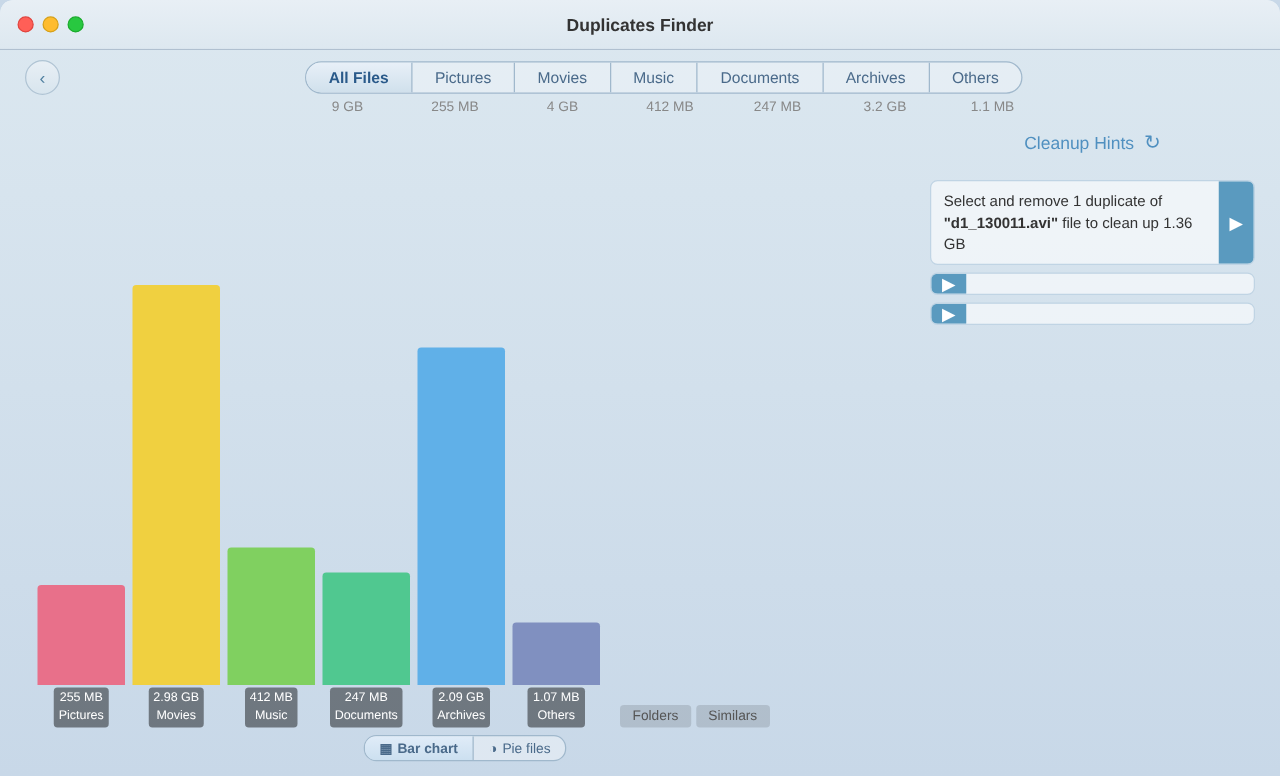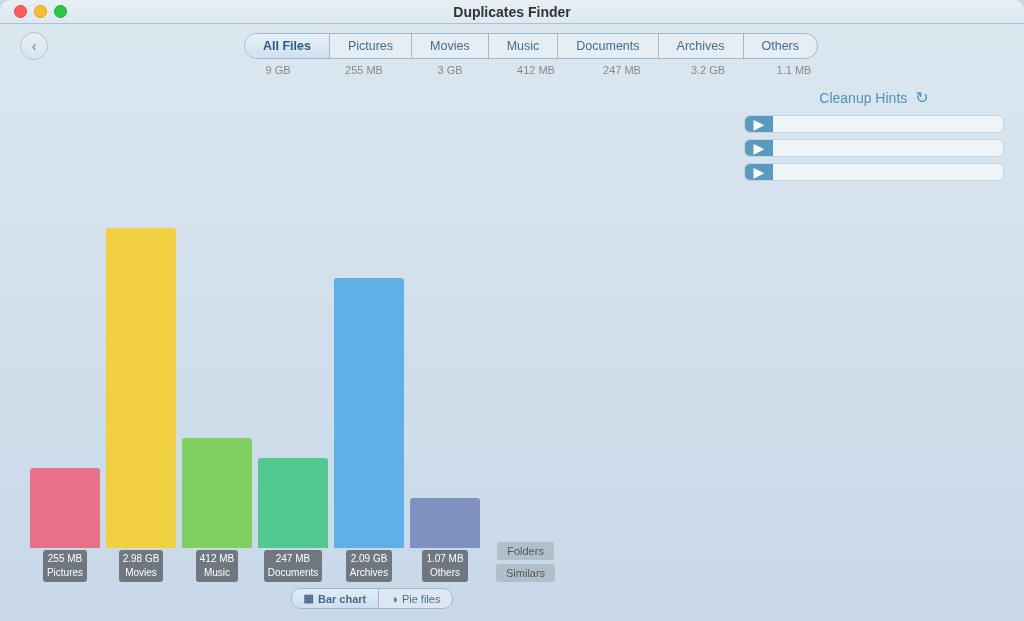--- a/index.html
+++ b/index.html
@@ -14,21 +14,21 @@
     .window {
       width: 1024px;
       height: 621px;
       background: linear-gradient(180deg, #dce8f0 0%, #c8d8e8 100%);
       border-radius: 10px;
       display: flex;
       flex-direction: column;
       overflow: hidden;
     }
     .titlebar {
-      height: 24px;
+      height: 40px;
       background: linear-gradient(180deg, #e8eff5 0%, #dde8f0 100%);
       display: flex;
       align-items: center;
       justify-content: center;
       position: relative;
       border-bottom: 1px solid #b0c0d0;
       border-radius: 10px 10px 0 0;
     }
     .titlebar-buttons {
       position: absolute;
@@ -147,21 +147,20 @@
       border-radius: 3px;
       padding: 2px 4px;
       white-space: nowrap;
       line-height: 1.4;
     }
     .extra-btns {
       display: flex;
       align-items: center;
       gap: 4px;
       margin-left: 10px;
-      flex-direction: column;
     }
     .extra-btn {
       padding: 3px 10px;
       font-size: 11px;
       color: #555;
       background: rgba(0,0,0,0.12);
       border-radius: 3px;
       cursor: pointer;
     }
     .chart-bottom {
@@ -197,21 +196,21 @@
     .hints-panel {
       width: 260px;
       display: flex;
       flex-direction: column;
     }
     .hints-header {
       display: flex;
       align-items: center;
       justify-content: center;
       gap: 8px;
-      margin-bottom: 8px;
+      margin-bottom: 20px;
     }
     .hints-title {
       font-size: 14px;
       color: #5090c0;
       font-weight: 500;
     }
     .refresh-icon {
       color: #5090c0;
       font-size: 16px;
       cursor: pointer;
@@ -272,21 +271,21 @@
           <div class="tab">Others</div>
         </div>
     </div>
   </div>
 
   <div class="sizes-row" id="sizes-row-el">
 
   <div style="width: 48px;"></div>
       <div class="size-item">9 GB</div>
       <div class="size-item">255 MB</div>
-      <div class="size-item">3 GB</div>
+      <div class="size-item">4 GB</div>
       <div class="size-item">412 MB</div>
       <div class="size-item">247 MB</div>
       <div class="size-item">3.2 GB</div>
       <div class="size-item">1.1 MB</div>
     </div>
 
   <div class="main-content">
 
     <div class="chart-area">
       <div class="bar-chart" id="bar-chart-el">
@@ -334,20 +333,21 @@
       </div>
     </div>
 
     <div class="hints-panel">
       <div class="hints-header">
         <span class="hints-title">Cleanup Hints</span>
         <span class="refresh-icon">↻</span>
       </div>
       <div id="hints-list-el">
           <div class="hint-card">
+            <div class="hint-text">Select and remove 1 duplicate of <strong>"d1_130011.avi"</strong> file to clean up 1.36 GB</div>
             <div class="hint-arrow">▶</div>
           </div>
           <div class="hint-card">
             <div class="hint-arrow">▶</div>
           </div>
           <div class="hint-card">
             <div class="hint-arrow">▶</div>
           </div>
         </div>
     </div>

